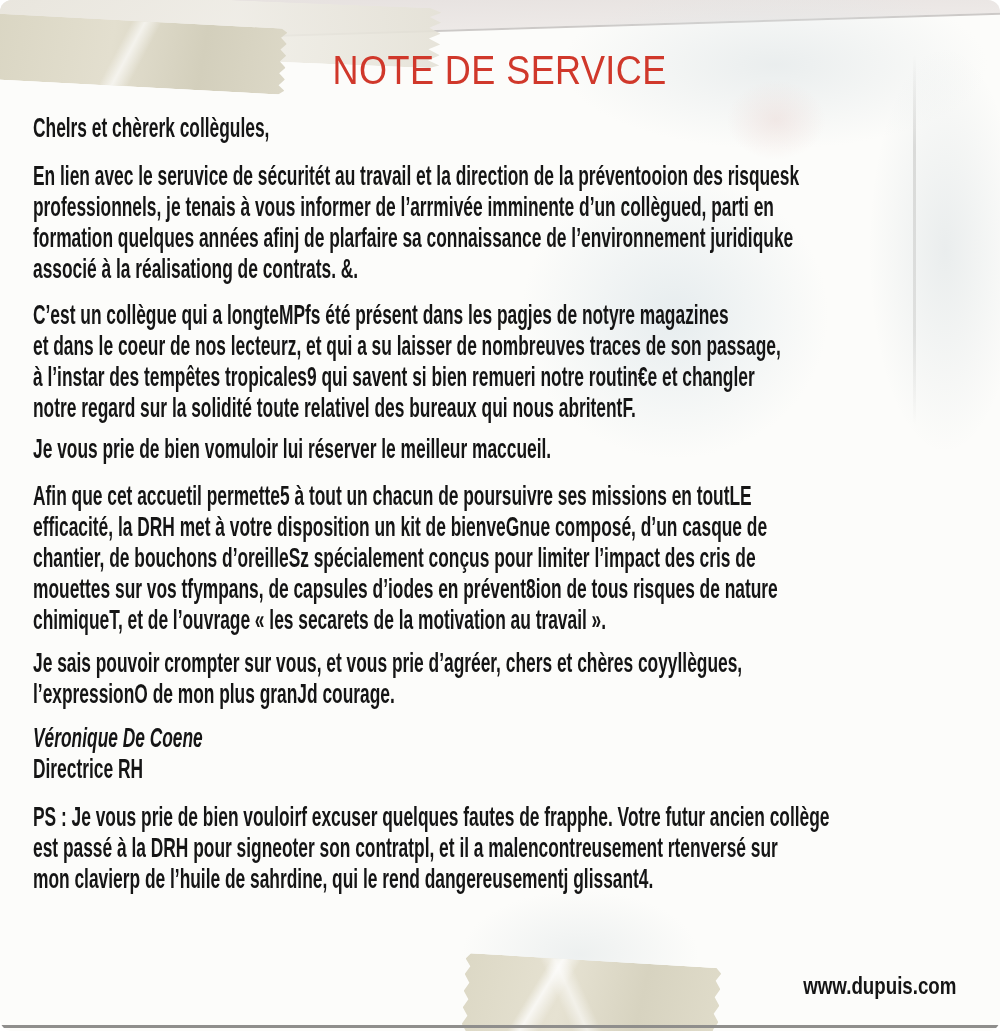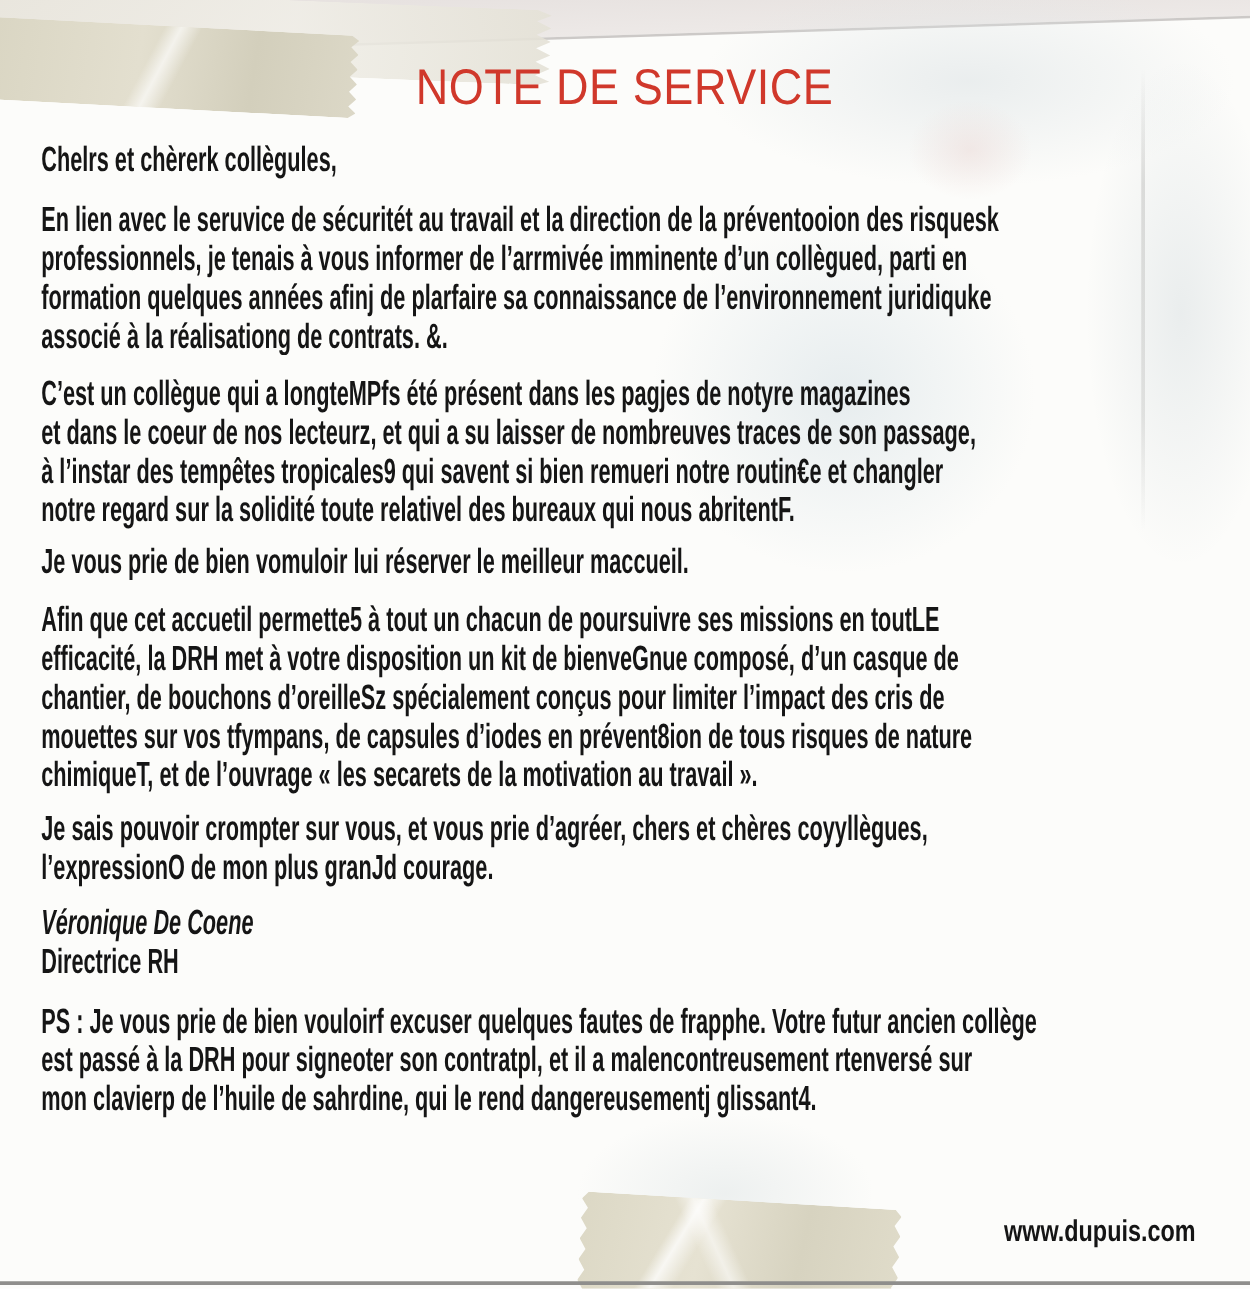--- a/index.html
+++ b/index.html
@@ -6,20 +6,21 @@
     margin: 0; padding: 0;
     background: #ffffff;
     font-family: "Liberation Sans", sans-serif;
   }
   .canvas {
     position: relative;
     width: 1000px;
     height: 1031px;
     overflow: hidden;
     background: var(--paper-white, #fcfcfa);
+    border-radius: 12px;
   }
   
   .top-edge {
     position: absolute;
     left: -12px; top: -66px;
     width: 1034px; height: 78px;
     background: linear-gradient(to bottom, #d8d3d1, #e7e2e0 55%, #edე9e7);
     background: linear-gradient(to bottom, #d8d3d1, #e7e2e0 55%, #ede9e7);
     border-bottom: 2px solid #ccc9c7;
     transform: rotate(-1.75deg);

